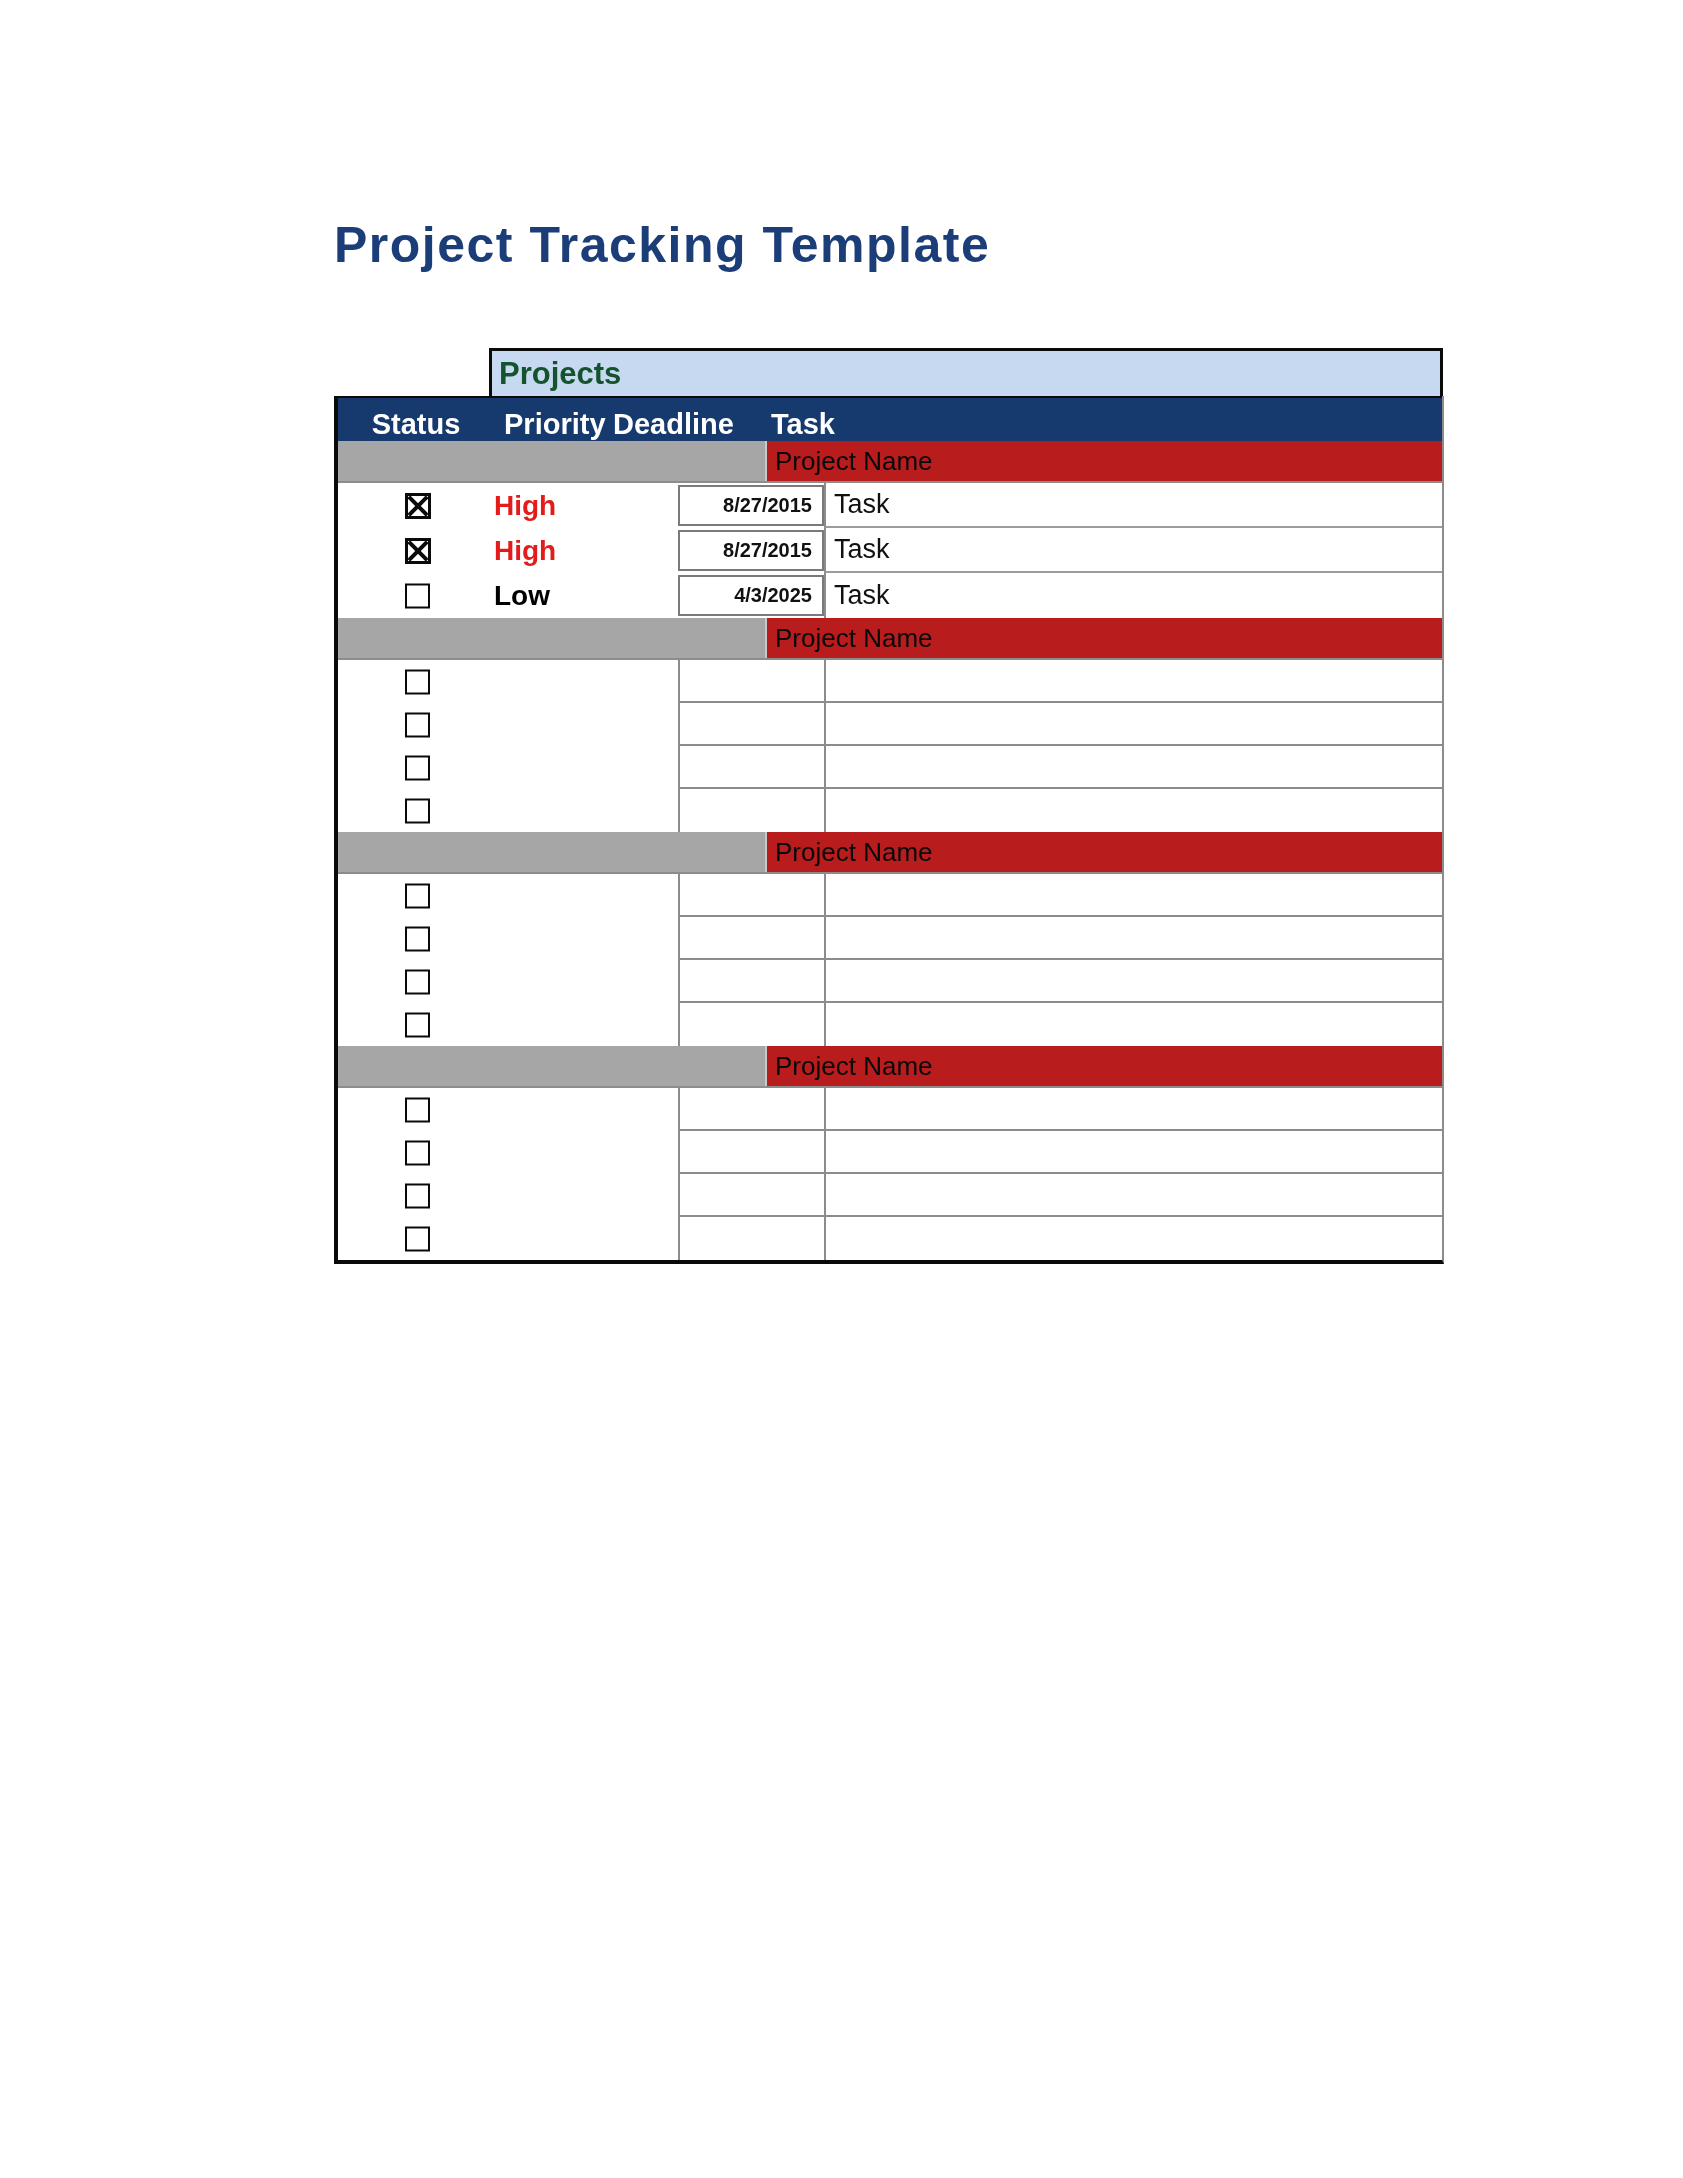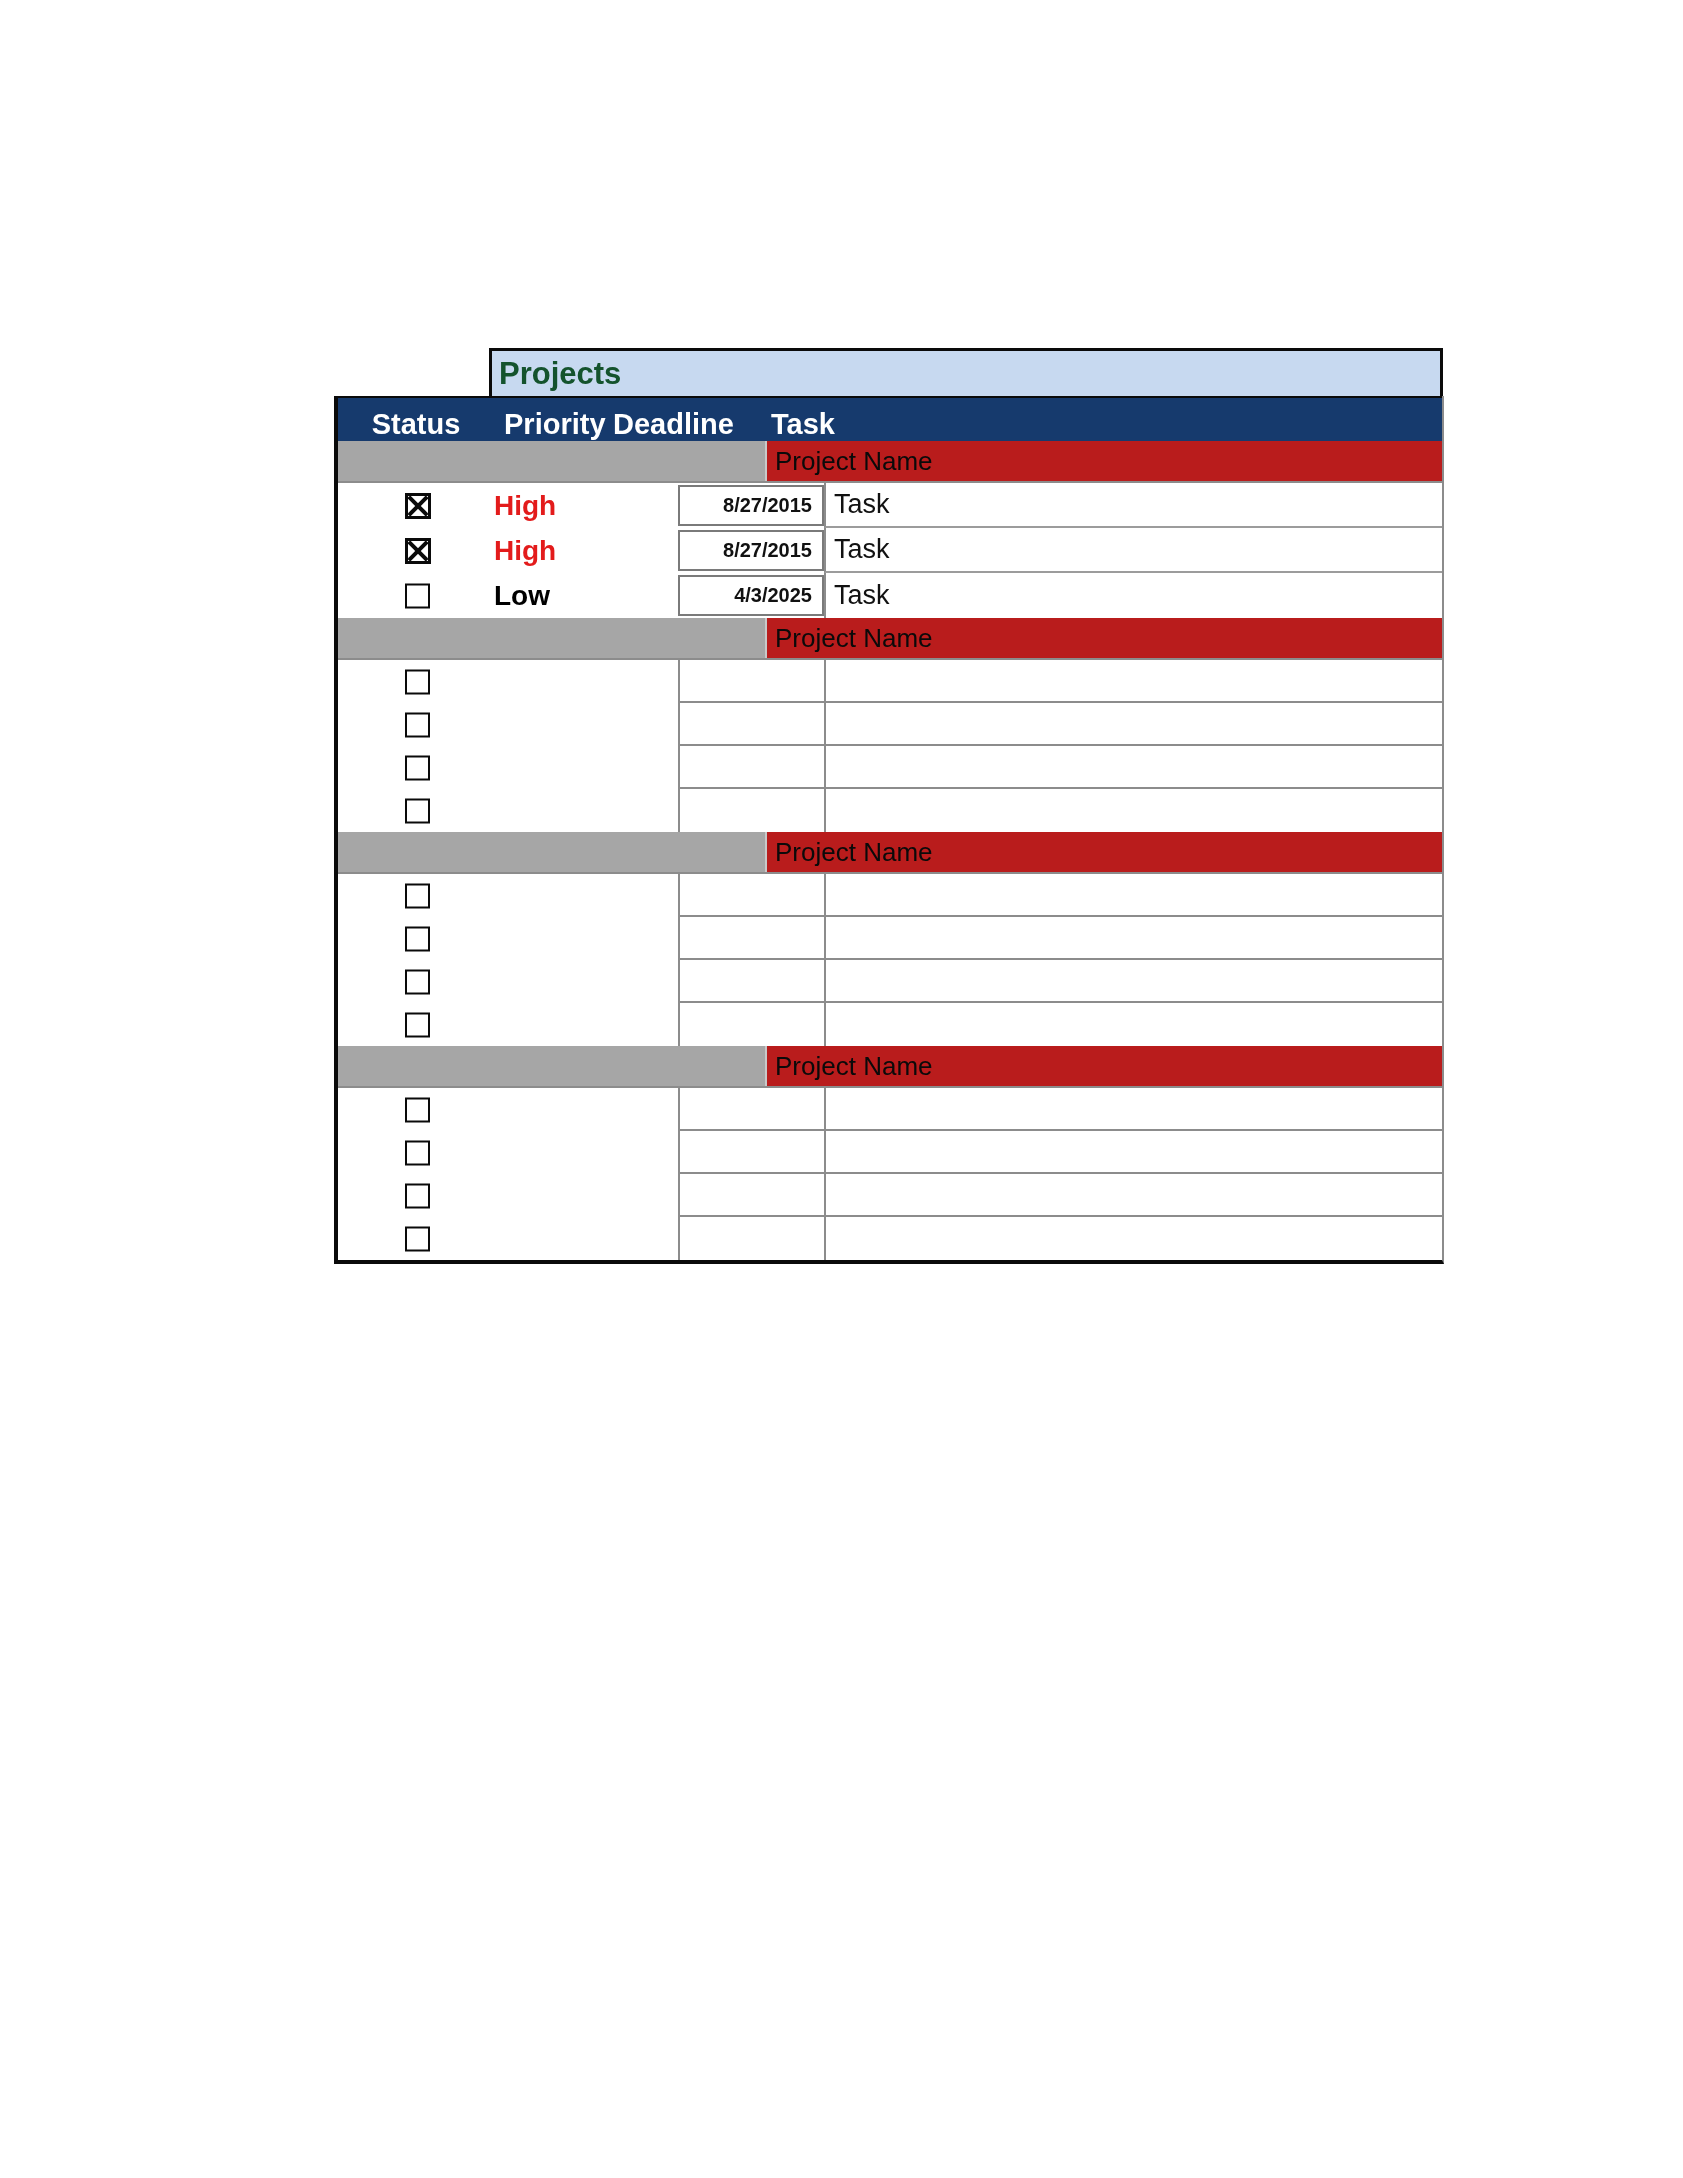--- a/index.html
+++ b/index.html
@@ -78,20 +78,21 @@
   .sec-rest .cell-deadline { border-left:2px solid #8c8c8c; border-bottom:2px solid #8c8c8c; }
   .sec-rest .cell-task     { border-left:2px solid #8c8c8c; border-bottom:2px solid #8c8c8c; }
   .sec-rest .row:last-child .cell-deadline,
   .sec-rest .row:last-child .cell-task { border-bottom:none; }
 </style>
 </head>
 <body>
 
 <div class="page">
 
+  <h1 class="title">Project Tracking Template</h1>
 
   <div class="tablewrap">
 
     <div class="projects-bar">
       <span>Projects</span>
     </div>
 
     <div class="tbl-body">
 
       <div class="header-row">

